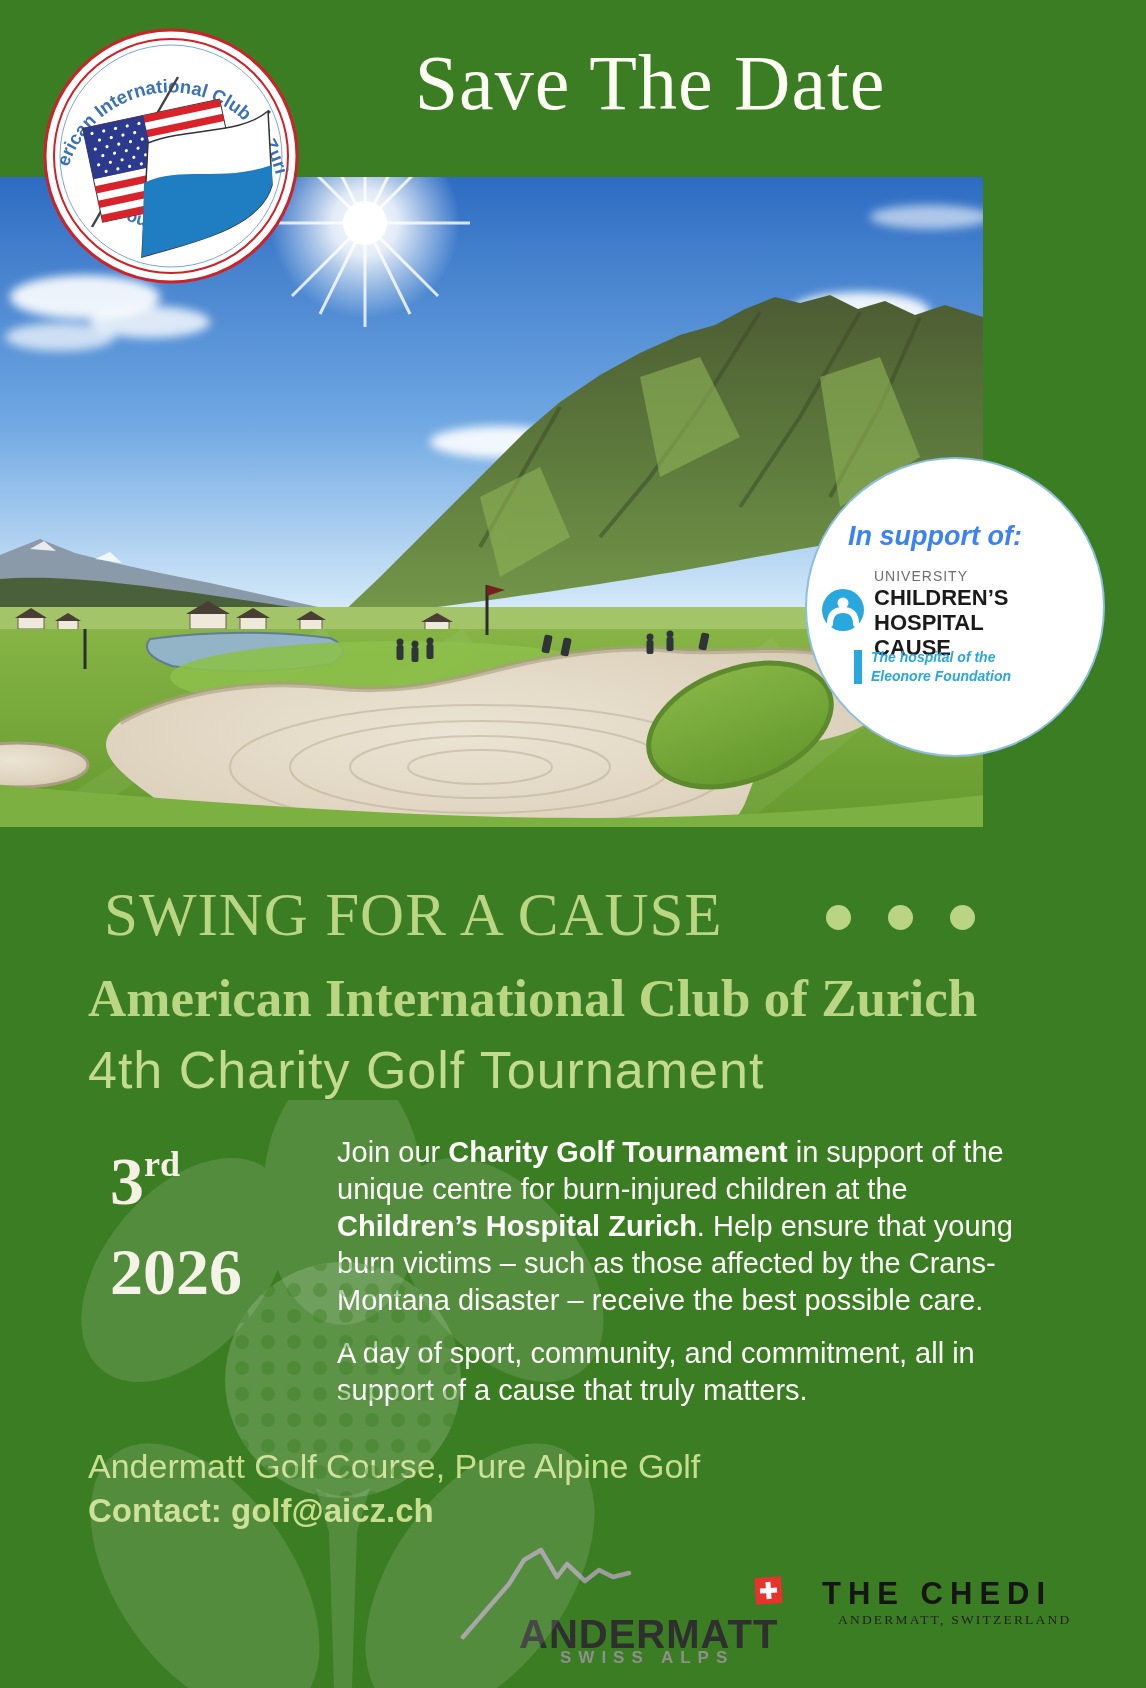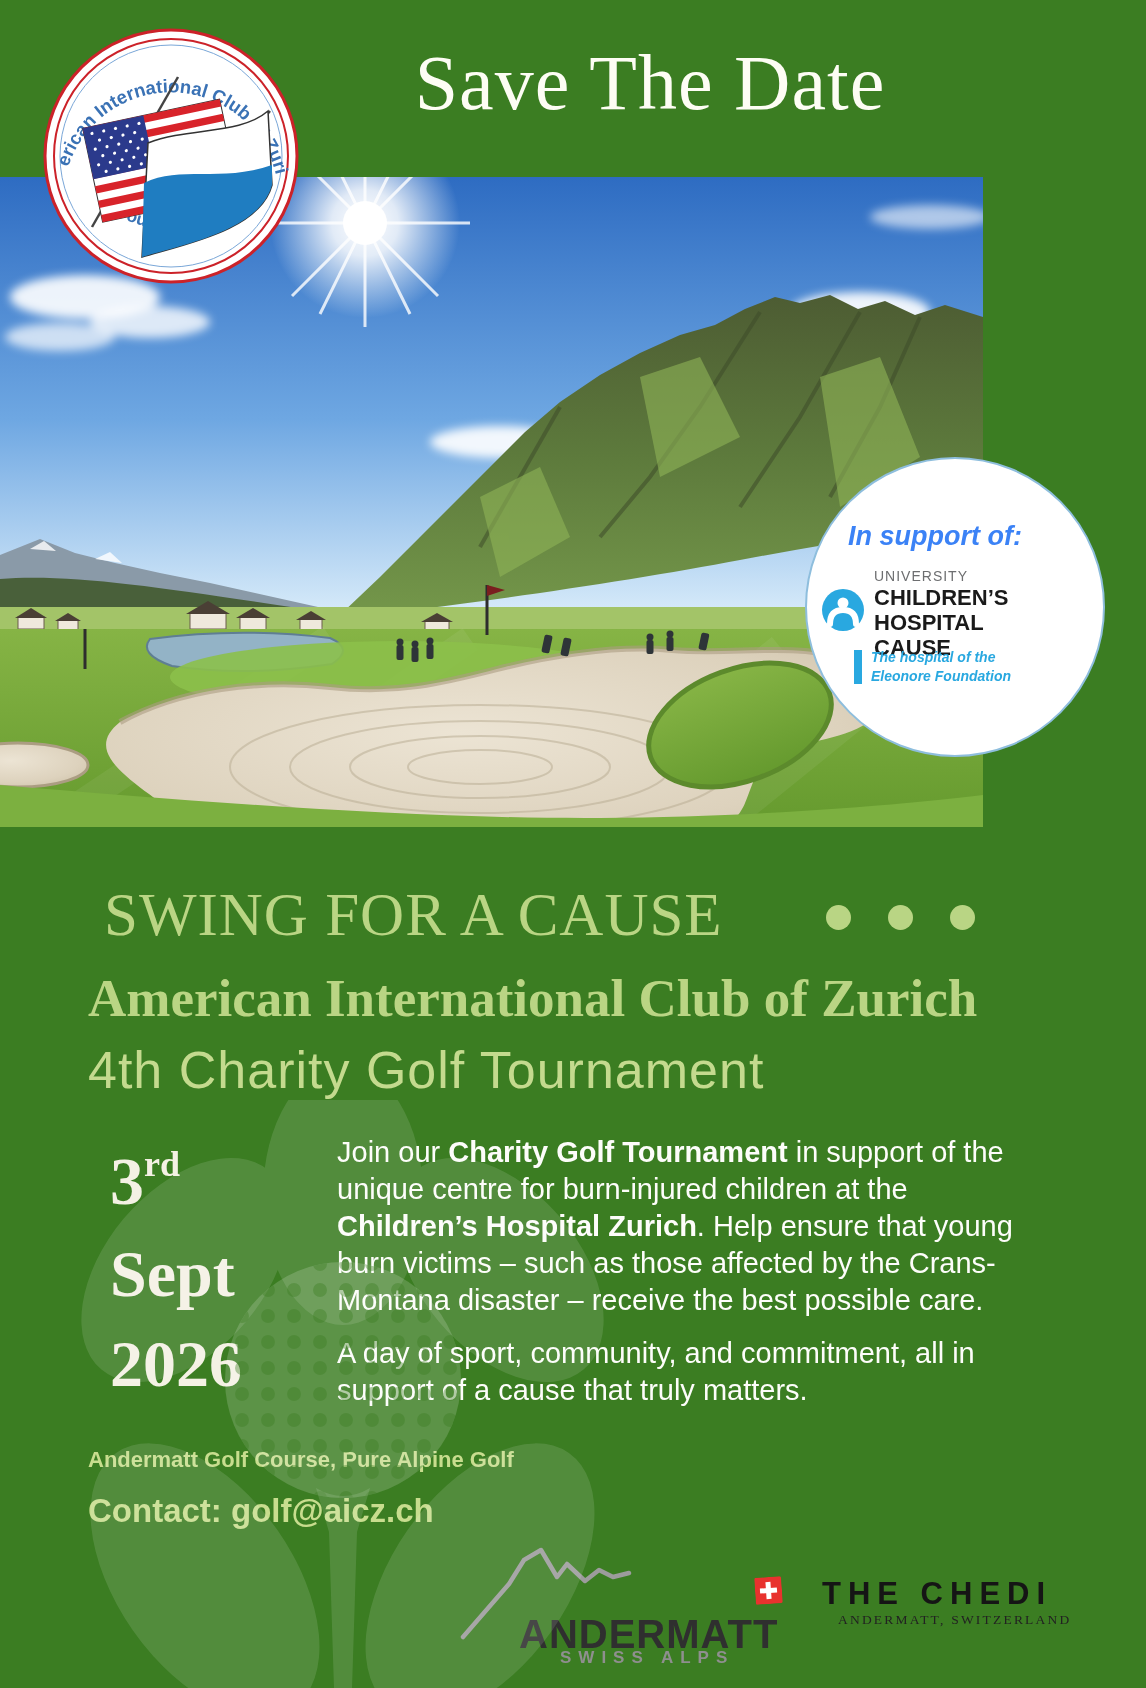--- a/index.html
+++ b/index.html
@@ -34,21 +34,21 @@
   .datecol{left:110px;top:1146px;color:#f4f1e4;font-family:"Liberation Serif",serif;
            font-weight:700;line-height:1;}
   .datecol .day{font-size:68px;}
   .datecol .suffix{font-size:36px;vertical-align:28px;}
   .datecol .month{font-size:66px;margin-top:26px;}
   .datecol .year{font-size:66px;margin-top:24px;}
   
   .bodytext{left:337px;top:1134px;width:708px;color:#fdfdfa;font-size:29px;line-height:37px;}
   .bodytext p{margin:0 0 16px 0;}
   
-  .venue{left:88px;top:1447px;color:#c8dd8e;font-size:22px;font-weight:700;}
+  .venue{left:88px;top:1447px;color:#c8dd8e;font-size:34px;font-weight:400;}
   .contact{left:88px;top:1492px;color:#c8dd8e;font-size:33px;font-weight:700;}
   .andermatt-name{left:519px;top:1596px;color:#2f2f2f;font-size:40px;font-weight:700;letter-spacing:1px;margin-top:16px;}
   .andermatt-tag{left:560px;top:1648px;color:#8f8f8f;font-size:17px;font-weight:600;letter-spacing:7px;}
   .chedi-name{left:822px;top:1576px;color:#151515;font-size:31px;font-weight:600;letter-spacing:7px;}
   .chedi-loc{left:838px;top:1612px;color:#222;font-family:"Liberation Serif",serif;
              font-size:13.5px;letter-spacing:2.2px;}
   .wm{left:0;top:1100px;z-index:1;pointer-events:none;}
 </style>
 </head>
 <body>
@@ -324,21 +324,20 @@
 
   <div class="abs swing">SWING FOR A CAUSE</div>
   <div class="abs dot" style="left:826px;"></div>
   <div class="abs dot" style="left:888px;"></div>
   <div class="abs dot" style="left:950px;"></div>
   <div class="abs american">American International Club of Zurich</div>
   <div class="abs event">4th Charity Golf Tournament</div>
 
   <div class="abs datecol">
     <div><span class="day">3</span><span class="suffix">rd</span></div>
-    <div class="month">Sept</div>
     <div class="year">2026</div>
   </div>
 
   <div class="abs bodytext">
     <p><span>Join our </span><span style="font-weight: 700;">Charity Golf Tournament</span><span> in support of the unique centre for burn-injured children at the </span><span style="font-weight: 700;">Children’s Hospital Zurich</span><span>. Help ensure that young burn victims – such as those affected by the Crans-Montana disaster – receive the best possible care.</span></p>
     <p>A day of sport, community, and commitment, all in support of a cause that truly matters.</p>
   </div>
 
   <div class="abs venue">Andermatt Golf Course, Pure Alpine Golf</div>
   <div class="abs contact">Contact: golf@aicz.ch</div>

